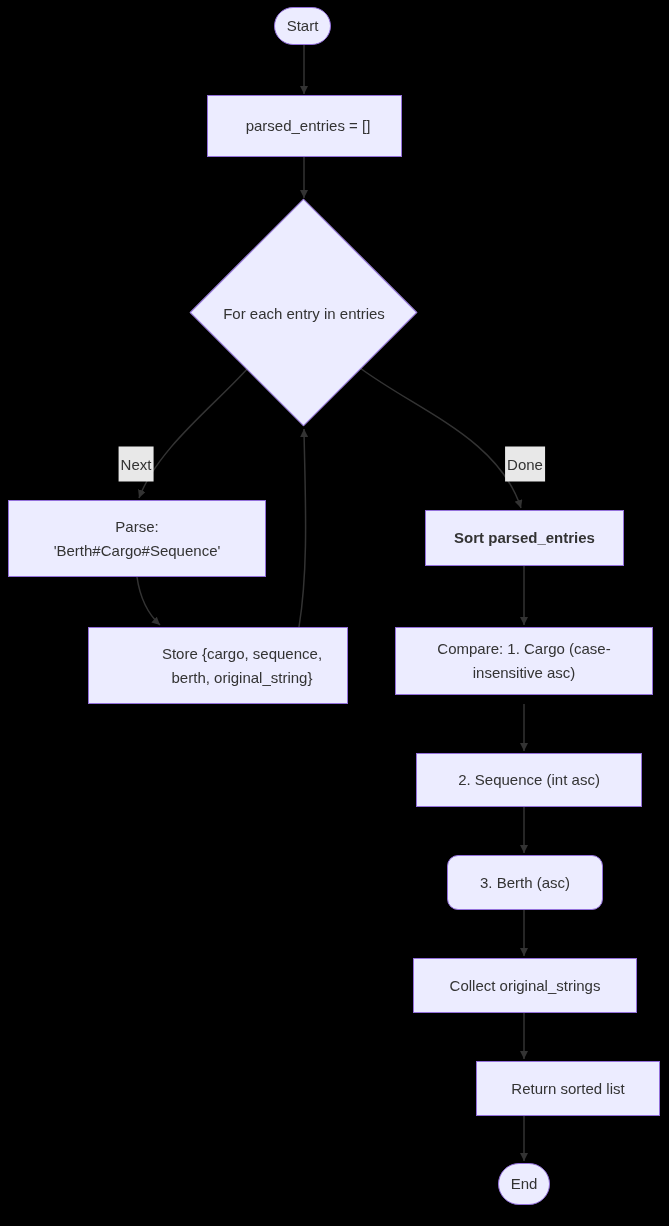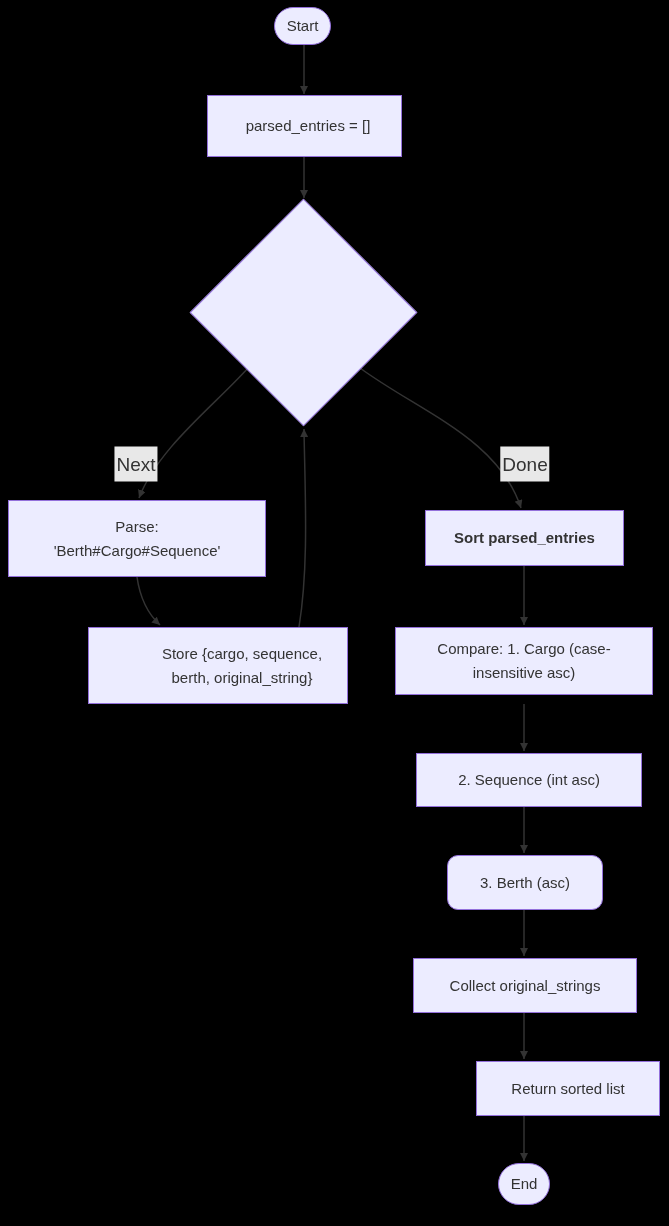--- a/index.html
+++ b/index.html
@@ -65,21 +65,21 @@
     justify-content: center;
     text-align: center;
     color: var(--text);
     font-size: 15px;
   }
   .edge-label {
     position: absolute;
     transform: translate(-50%, -50%);
     background: var(--edge_label_bg);
     color: var(--text);
-    font-size: 19px;
+    font-size: 15px;
     line-height: 19px;
     padding: 8px 2px;
   }
 </style>
 </head>
 <body>
 
 <div class="canvas">
 
   <svg class="edges-svg" width="669" height="1226" viewBox="0 0 669 1226" xmlns="http://www.w3.org/2000/svg">
@@ -103,20 +103,21 @@
   </svg>
 
   <div class="edge-label" style="left:136px; top:464px;">Next</div>
   <div class="edge-label" style="left:525px; top:464px;">Done</div>
 
   <div class="node stadium" style="left:274px; top:7px; width:57px; height:38px; border-radius:19px;">Start</div>
 
   <div class="node" style="left:207px; top:95px; width:195px; height:62px;padding-left:7px;">parsed_entries = []</div>
 
   <div class="diamond-shape"></div>
+  <div class="diamond-label">For each entry in entries</div>
 
   <div class="node" style="left:8px; top:500px; width:258px; height:77px;">Parse:
 'Berth#Cargo#Sequence'</div>
 
   <div class="node" style="left:88px; top:627px; width:260px; height:77px;padding-left:48px;">Store {cargo, sequence,
 berth, original_string}</div>
 
   <div class="node" style="left:425px; top:510px; width:199px; height:56px;font-weight:bold;">Sort parsed_entries</div>
 
   <div class="node" style="left:395px; top:627px; width:258px; height:68px;">Compare: 1. Cargo (case-

